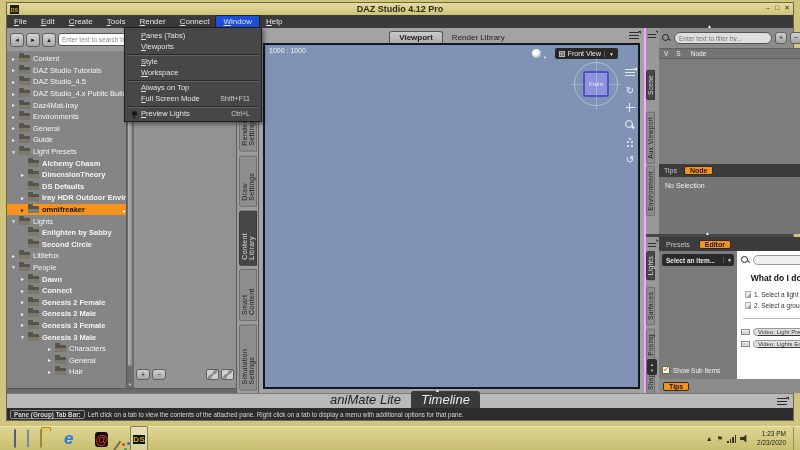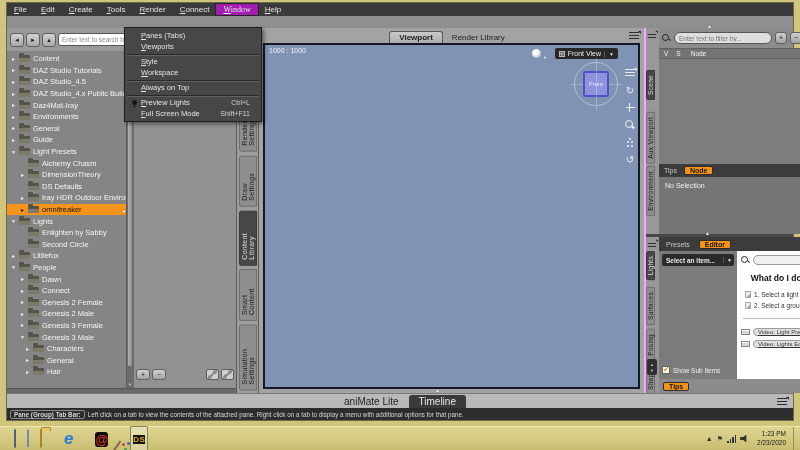--- a/index.html
+++ b/index.html
@@ -17,21 +17,21 @@
     background:#1d1d1d; color:#d9a92c; font-size:5px; font-weight:bold;
     display:flex; align-items:center; justify-content:center; }
   .title-text { position:absolute; left:0; right:0; top:1px; text-align:center;
     font-size:9px; font-weight:bold; color:#2e2b18; }
   .win-controls { position:absolute; right:3px; top:1px; display:flex; gap:5px;
     font-size:7px; color:#3a3824; }
 
   .menubar { height:13px; background:#3a3a3a; display:flex; align-items:center; }
   .mb-item { display:inline-block; font-size:8px; color:#e4e4e4; padding:1px 7px; }
   .mb-item::first-letter { text-decoration:underline; }
-  .mb-item.open { background:#a21caf; outline:1px solid #242424;font-family:Liberation Serif, serif; }
+  .mb-item.open { background:#1d4ed8; outline:1px solid #242424; }
 
   
   .wmenu { position:absolute; left:117px; top:24px; width:138px; z-index:60;
     background:#474747; border:1px solid #1f1f1f; box-shadow:2px 2px 4px rgba(0,0,0,.45);
     padding:2px 0; }
   .wm-item { position:relative; display:flex; align-items:center; height:11px;
     padding:0 5px 0 3px; font-size:7.5px; color:#e3e3e3; }
   .wm-icon { width:13px; display:flex; align-items:center; justify-content:center; }
   .icon-lightbulb { width:5px; height:5px; border-radius:50%; background:#171717;
     box-shadow:0 4px 0 -1.5px #171717; }
@@ -68,21 +68,21 @@
   .pmenu { position:relative; width:10px; height:8px;
     background:repeating-linear-gradient(#2e2e2e 0 1px, transparent 1px 3px); }
   .pmenu::after { content:""; position:absolute; right:-2px; top:-1px;
     border-left:3px solid transparent; border-top:3px solid #2e2e2e; }
   .pmenu.light { background:repeating-linear-gradient(#e9e9e9 0 1px, transparent 1px 3px); }
   .pmenu.light::after { border-top-color:#e9e9e9; }
 
   .lp-body { flex:1; display:flex; overflow:hidden; }
   .tree-col { flex:1; background:#858585; padding-top:2px; overflow:hidden; }
   .trow { display:flex; align-items:center; height:11.6px; padding-left:4px; }
-  .trow.ind-1 { padding-left:13px; } .trow.ind-2 { padding-left:18px; }
+  .trow.ind-1 { padding-left:13px;font-weight:bold; } .trow.ind-2 { padding-left:40px; }
   .arr { width:8px; font-size:5px; color:#ececec; flex:none; }
   .arr-right .arr::before { content:"►"; }
   .arr-down  .arr::before { content:"▼"; }
   .folder { position:relative; width:11px; height:7px; background:#56534a;
     border-radius:1px; flex:none; margin-right:3px; }
   .folder::before { content:""; position:absolute; left:0; top:-2px; width:5px; height:2px;
     background:#56534a; border-radius:1px 1px 0 0; }
   .folder::after { content:""; position:absolute; left:0; right:0; bottom:0; height:4px;
     background:#7d7a6c; border-radius:0 0 1px 1px; }
   .tlabel { font-size:7.5px; color:#f4f4f4; white-space:nowrap; }
@@ -227,21 +227,21 @@
   .link-icon { width:9px; height:6px; background:#d6d6d6; border:1px solid #888;
     box-shadow:inset 0 1px 0 #fff; }
   .link-pill { font-size:6px; color:#333; text-decoration:underline; background:#e2e2e2;
     border:1px solid #999; border-radius:5px; padding:0 4px; white-space:nowrap; }
   .tips-row { height:14px; display:flex; align-items:center; padding-left:4px; background:#8c8c8c; }
 
   
   .bottom-tabs { position:absolute; left:0; top:390px; width:786px; height:15px;
     background:#b9b9b9; border-top:1px solid #7a7a7a; display:flex; justify-content:center;
     align-items:flex-end; }
-  .bt-tab { font-size:10px; color:#222; padding:1px 10px; }
+  .bt-tab { font-size:13px; color:#222; padding:1px 10px;font-style:italic; }
   .bt-tab.active { background:#3a3a3a; color:#e9e9e9; border-radius:3px 3px 0 0; }
   .bottom-tabs .pmenu { position:absolute; right:6px; top:4px; }
   .statusbar { position:absolute; left:0; top:405px; width:786px; height:12px;
     background:#2c2c2c; display:flex; align-items:center; padding-left:3px;
     font-size:6.3px; color:#d6d6d6; white-space:nowrap; overflow:hidden; }
   .sb-label { font-weight:bold; border:1px solid #8a8a8a; border-radius:2px;
     padding:0 3px; margin-right:3px; }
 
   
   .handle { position:absolute; font-size:5px; color:#f4f4f4; z-index:40;
@@ -300,20 +300,29 @@
   .clock { text-align:right; font-size:6.5px; color:#23231a; line-height:1.3; margin-left:4px; }
   .show-desktop { width:4px; height:24px; border-left:1px solid #9a9157; margin-left:3px; }
 </style>
 </head>
 <body>
 
 <div class="desktop">
 
   <div class="app">
 
+    <div class="titlebar">
+      <div class="app-icon">DS</div>
+      <div class="title-text">DAZ Studio 4.12 Pro</div>
+      <div class="win-controls">
+        <span>–</span>
+        <span>□</span>
+        <span>✕</span>
+      </div>
+    </div>
 
     <div class="menubar">
 
         <span class="mb-item">File</span>
 
         <span class="mb-item">Edit</span>
 
         <span class="mb-item">Create</span>
 
         <span class="mb-item">Tools</span>
@@ -367,35 +376,35 @@
 
         <div class="wm-item sep">
           <span class="wm-icon">
             <i></i>
           </span>
           <span class="wm-label">Always on Top</span>
           <span class="wm-shortcut"></span>
           <span class="wm-sub"></span>
         </div>
 
+        <div class="wm-item">
+          <span class="wm-icon">
+            <i></i>
+          </span>
+          <span class="wm-label">Full Screen Mode</span>
+          <span class="wm-shortcut">Shift+F11</span>
+          <span class="wm-sub"></span>
+        </div>
+
         <div class="wm-item sep">
           <span class="wm-icon">
             <i class="icon-lightbulb"></i>
           </span>
           <span class="wm-label">Preview Lights</span>
           <span class="wm-shortcut">Ctrl+L</span>
-          <span class="wm-sub"></span>
-        </div>
-
-        <div class="wm-item">
-          <span class="wm-icon">
-            <i></i>
-          </span>
-          <span class="wm-label">Full Screen Mode</span>
-          <span class="wm-shortcut">Shift+F11</span>
           <span class="wm-sub"></span>
         </div>
       </div>
 
     <div class="main">
 
       <div class="left-pane">
         <div class="lp-header">
           <span class="nav-btn">◄</span>
           <span class="nav-btn">►</span>

